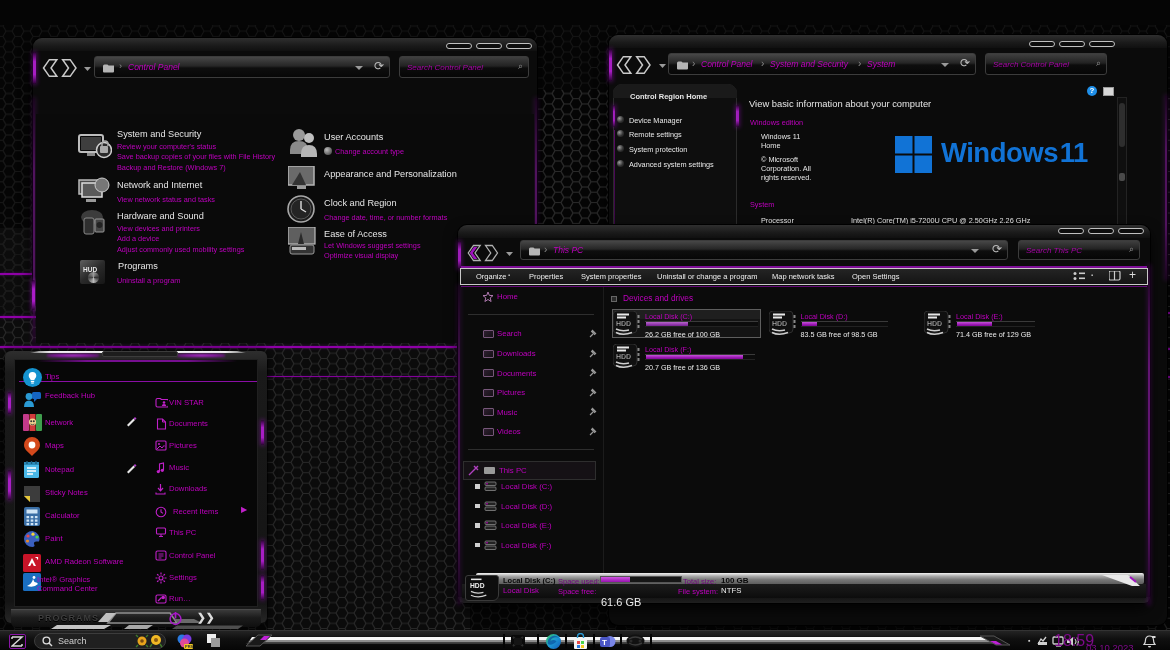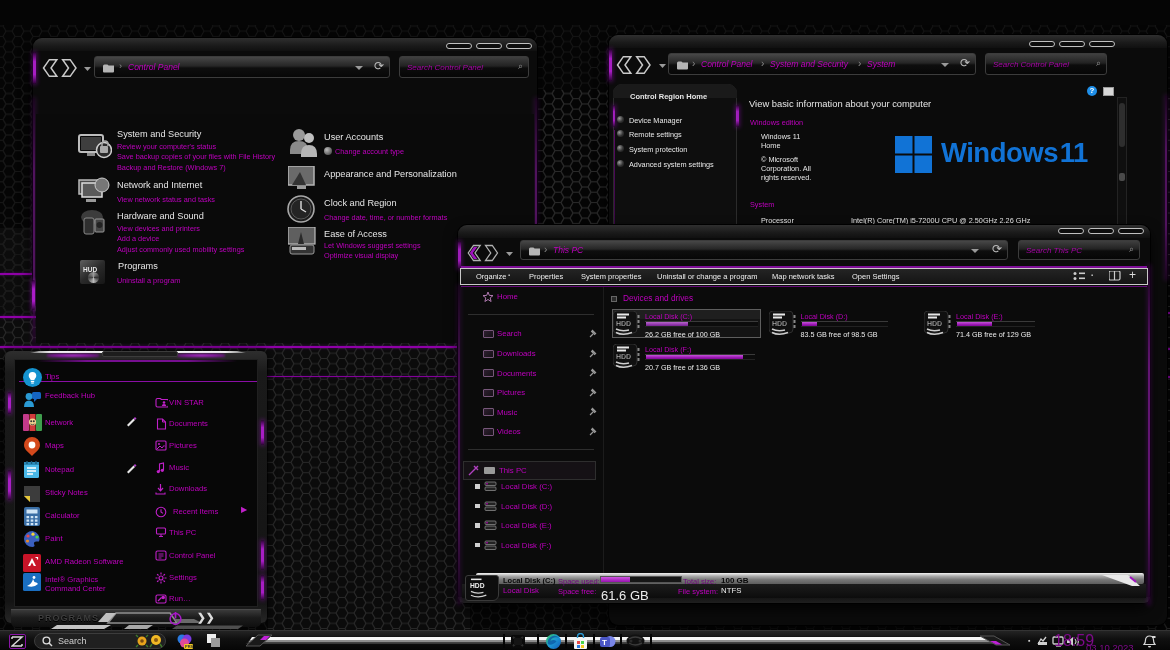--- a/index.html
+++ b/index.html
@@ -427,21 +427,21 @@
         <path d="M2 16 c4 2 9 2 13 1 M2 20 c5 2.5 11 2 16 0" stroke="#cfcfcf" stroke-width="1.3" fill="none"></path>
       </svg>
 <div class="abs" style="left:45px;top:351px;font-size:7.5px;font-weight:bold;color:#0a0a0a">Local Disk (C:)</div>
 <div class="abs" style="left:100px;top:351.5px;font-size:7.5px;color:#70077e">Space used:</div>
 <div class="abs" style="left:142px;top:350.5px;width:82px;height:7px;background:#161616;border:1px solid #555"></div>
 <div class="abs" style="left:143px;top:351.5px;width:29px;height:5px;background:linear-gradient(#d055e0,#9612ae)"></div>
 <div class="abs" style="left:225px;top:351.5px;font-size:7.5px;color:#70077e">Total size:</div>
 <div class="abs" style="left:263px;top:350.5px;font-size:8px;font-weight:bold;color:#0a0a0a">100 GB</div>
 <div class="abs mag" style="left:45px;top:361px;font-size:7.8px">Local Disk</div>
 <div class="abs mag" style="left:100px;top:362px;font-size:7.5px">Space free:</div>
-<div class="abs" style="left:143px;top:363px;font-size:13px;color:#ececec">61.6 GB</div>
+<div class="abs" style="left:143px;top:371px;font-size:11px;color:#ececec">61.6 GB</div>
 <div class="abs mag" style="left:220px;top:362px;font-size:7.5px">File system:</div>
 <div class="abs" style="left:263px;top:361px;font-size:7.8px;color:#ececec">NTFS</div>
 <svg class="abs" width="40" height="14" style="right:8px;top:348px">
         <path d="M0 2 L26 2 L38 13 L30 13 Z" fill="#e8e8e8"></path>
         <path d="M28 4 L34 9" stroke="#a014c0" stroke-width="2"></path>
       </svg>
 </div>
 
 <div class="abs" id="startmenu" style="left:5px;top:347px;width:262px;height:280px">
 
@@ -530,21 +530,21 @@
         <rect x="0" y="0" width="18" height="18" rx="1.5" fill="#c81428"></rect>
         <path d="M5 12 L9 4 L13 12 Z M7.2 12 L9 8.4 L10.8 12 Z" fill="#fff" fill-rule="evenodd"></path>
         <path d="M12.5 3.5 h2 v2" stroke="#fff" stroke-width="1.2" fill="none"></path>
       </svg>
 <div class="abs mag" style="left:40px;top:210px;font-size:7.7px">AMD Radeon Software</div>
 <svg class="abs" width="18" height="18" style="left:18px;top:226px">
         <rect x="0" y="0" width="18" height="18" rx="1.5" fill="#1a6ec0"></rect>
         <path d="M4 13 q5 -2 6 -7 l1.5 3 q3 .5 3.5 2 q-4 4 -11 2 Z" fill="#fff"></path>
         <circle cx="11" cy="4.5" r="1.4" fill="#fff"></circle>
       </svg>
-<div class="abs mag" style="left:40px;top:228.4px;font-size:7.7px;line-height:9px">Intel® Graphics<br>Command Center</div>
+<div class="abs mag" style="left:32px;top:228.4px;font-size:7.7px;line-height:9px">Intel® Graphics<br>Command Center</div>
 
 <svg class="abs" width="12" height="12" style="left:120px;top:68px">
         <path d="M2 10 L8.5 3.5 l1.5 1.5 L3.5 11.5 Z" fill="#e8e8e8"></path>
         <path d="M8.5 3.5 l1.5 -1.5 l1.5 1.5 l-1.5 1.5 Z" fill="#b040c8"></path>
       </svg>
 <svg class="abs" width="12" height="12" style="left:120px;top:115px">
         <path d="M2 10 L8.5 3.5 l1.5 1.5 L3.5 11.5 Z" fill="#e8e8e8"></path>
         <path d="M8.5 3.5 l1.5 -1.5 l1.5 1.5 l-1.5 1.5 Z" fill="#b040c8"></path>
       </svg>
 <svg class="abs" width="13" height="11" style="left:150px;top:50.19999999999999px">

